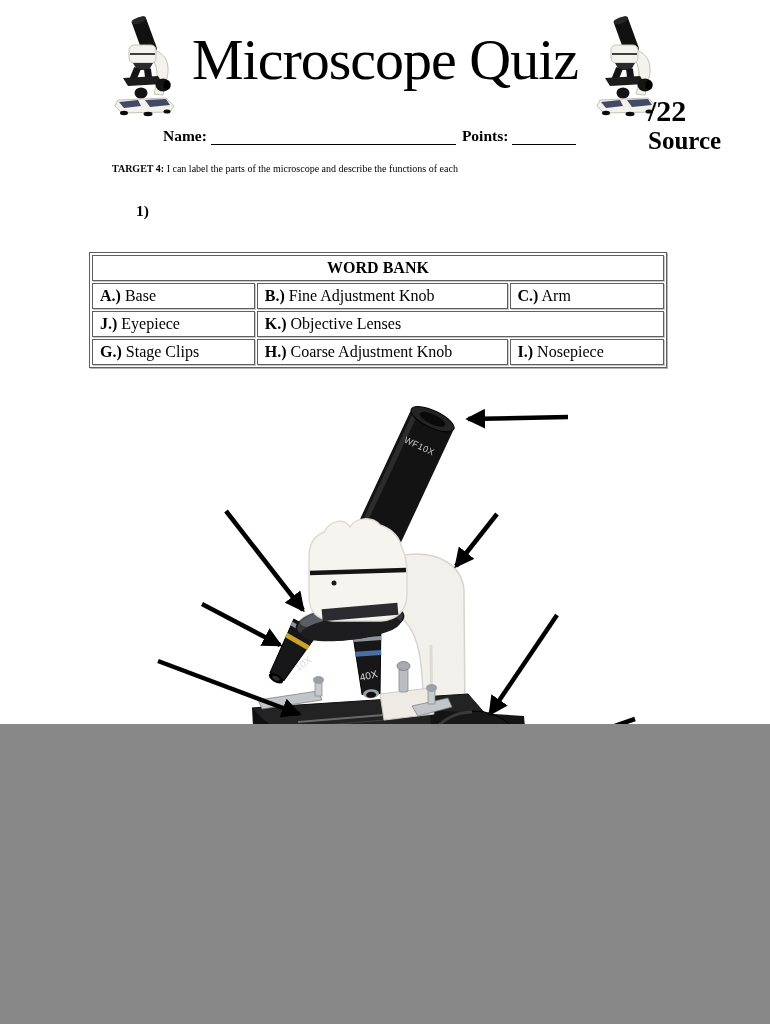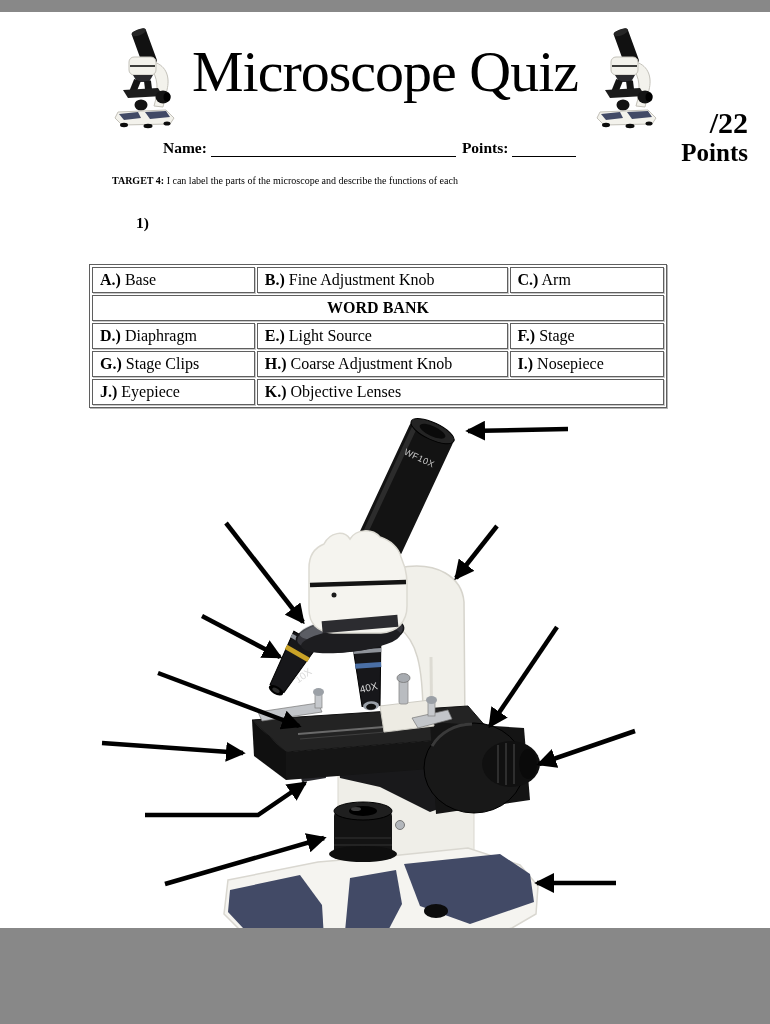--- a/index.html
+++ b/index.html
@@ -1,21 +1,21 @@
 <!DOCTYPE html>
 <html style="--navy: #424a66; --ring-yellow: #c9a227; --ring-blue: #4a6fa5; --arrow: #000000;"><head>
 <meta charset="utf-8">
 <style>
   html,body{margin:0;padding:0;background:#888;}
-  .page{position:relative;width:770px;height:916px;background:#ffffff;margin:12px auto;
+  .page{position:relative;width:770px;height:724px;background:#ffffff;margin:0 auto;
         font-family:"Liberation Serif","DejaVu Serif",serif;color:#000;overflow:hidden;}
   .abs{position:absolute;}
   .title{left:0;right:0;top:26px;text-align:center;font-size:58px;letter-spacing:-1px;
          font-weight:400;white-space:nowrap;}
-  .points{right:22px;top:94px;width:100px;text-align:right;font-weight:bold;line-height:1.1;}
+  .points{right:22px;top:94px;width:100px;text-align:left;font-weight:bold;line-height:1.1;}
   .points .pv{font-size:30px;}
   .points .pl{font-size:25px;}
   .nameline{left:163px;top:127px;font-size:15.5px;white-space:nowrap;}
   .nameline b{font-weight:bold;font-family:Liberation Serif, serif;}
   .blank{display:inline-block;border-bottom:1.6px solid #000;height:14px;vertical-align:bottom;}
   .blank.name{width:245px;margin:0 6px 0 4px;}
   .blank.period{width:64px;margin-left:4px;}
   .target{left:112px;top:163px;font-size:10px;white-space:nowrap;}
   .q1num{left:136px;top:202px;font-size:15.5px;font-weight:bold;}
   .q1text{left:159px;top:202px;font-size:15.5px;line-height:17px;}
@@ -59,21 +59,21 @@
       </g>
     </defs>
     <use href="#miniscope" x="108" y="16"></use>
     <use href="#miniscope" x="590" y="16"></use>
   </svg>
 
   <div class="abs title">Microscope Quiz</div>
 
   <div class="abs points">
     <div class="pv">/22</div>
-    <div class="pl">Points</div>
+    <div class="pl">Source</div>
   </div>
 
   <div class="abs nameline">
     <b>Name:</b><span class="blank name"></span><b>Points:</b><span class="blank period"></span>
   </div>
 
   <div class="abs target">
     <b>TARGET 4:</b><span> I can label the parts of the microscope and describe the functions of each</span>
   </div>
 
@@ -82,40 +82,35 @@
   </div>
 
   <table class="wordbank">
     <colgroup>
         <col style="width:166px">
         <col style="width:254px">
         <col style="width:158px">
       </colgroup>
     <tbody>
         <tr>
+          <td class="wb-head" colspan="3">WORD BANK</td>
+        </tr>
+    <tr>
       <td><span class="wb-letter">A.)</span> <span>Base</span></td>
       <td><span class="wb-letter">B.)</span> <span>Fine Adjustment Knob</span></td>
       <td><span class="wb-letter">C.)</span> <span>Arm</span></td>
     </tr>
     <tr>
-          <td class="wb-head" colspan="3">WORD BANK</td>
-        </tr>
-    <tr>
-      <td><span class="wb-letter">D.)</span> <span>Diaphragm</span></td>
-      <td><span class="wb-letter">E.)</span> <span>Light Source</span></td>
-      <td><span class="wb-letter">F.)</span> <span>Stage</span></td>
+      <td><span class="wb-letter">J.)</span> <span>Eyepiece</span></td>
+      <td colspan="2"><span class="wb-letter">K.)</span> <span>Objective Lenses</span></td>
     </tr>
     <tr>
       <td><span class="wb-letter">G.)</span> <span>Stage Clips</span></td>
       <td><span class="wb-letter">H.)</span> <span>Coarse Adjustment Knob</span></td>
       <td><span class="wb-letter">I.)</span> <span>Nosepiece</span></td>
-    </tr>
-    <tr>
-      <td><span class="wb-letter">J.)</span> <span>Eyepiece</span></td>
-      <td colspan="2"><span class="wb-letter">K.)</span> <span>Objective Lenses</span></td>
     </tr>
   </tbody>
     </table>
 
   <svg id="figure-svg" class="abs" style="left:0;top:0" width="770" height="1024" viewBox="0 0 770 1024">
     <defs>
       <marker id="ah" viewBox="0 0 10 10" refX="8.6" refY="5" markerWidth="4.4" markerHeight="4.4" orient="auto-start-reverse">
         <path d="M0,0 L10,5 L0,10 Z" fill="var(--arrow)"></path>
       </marker>
     </defs>

